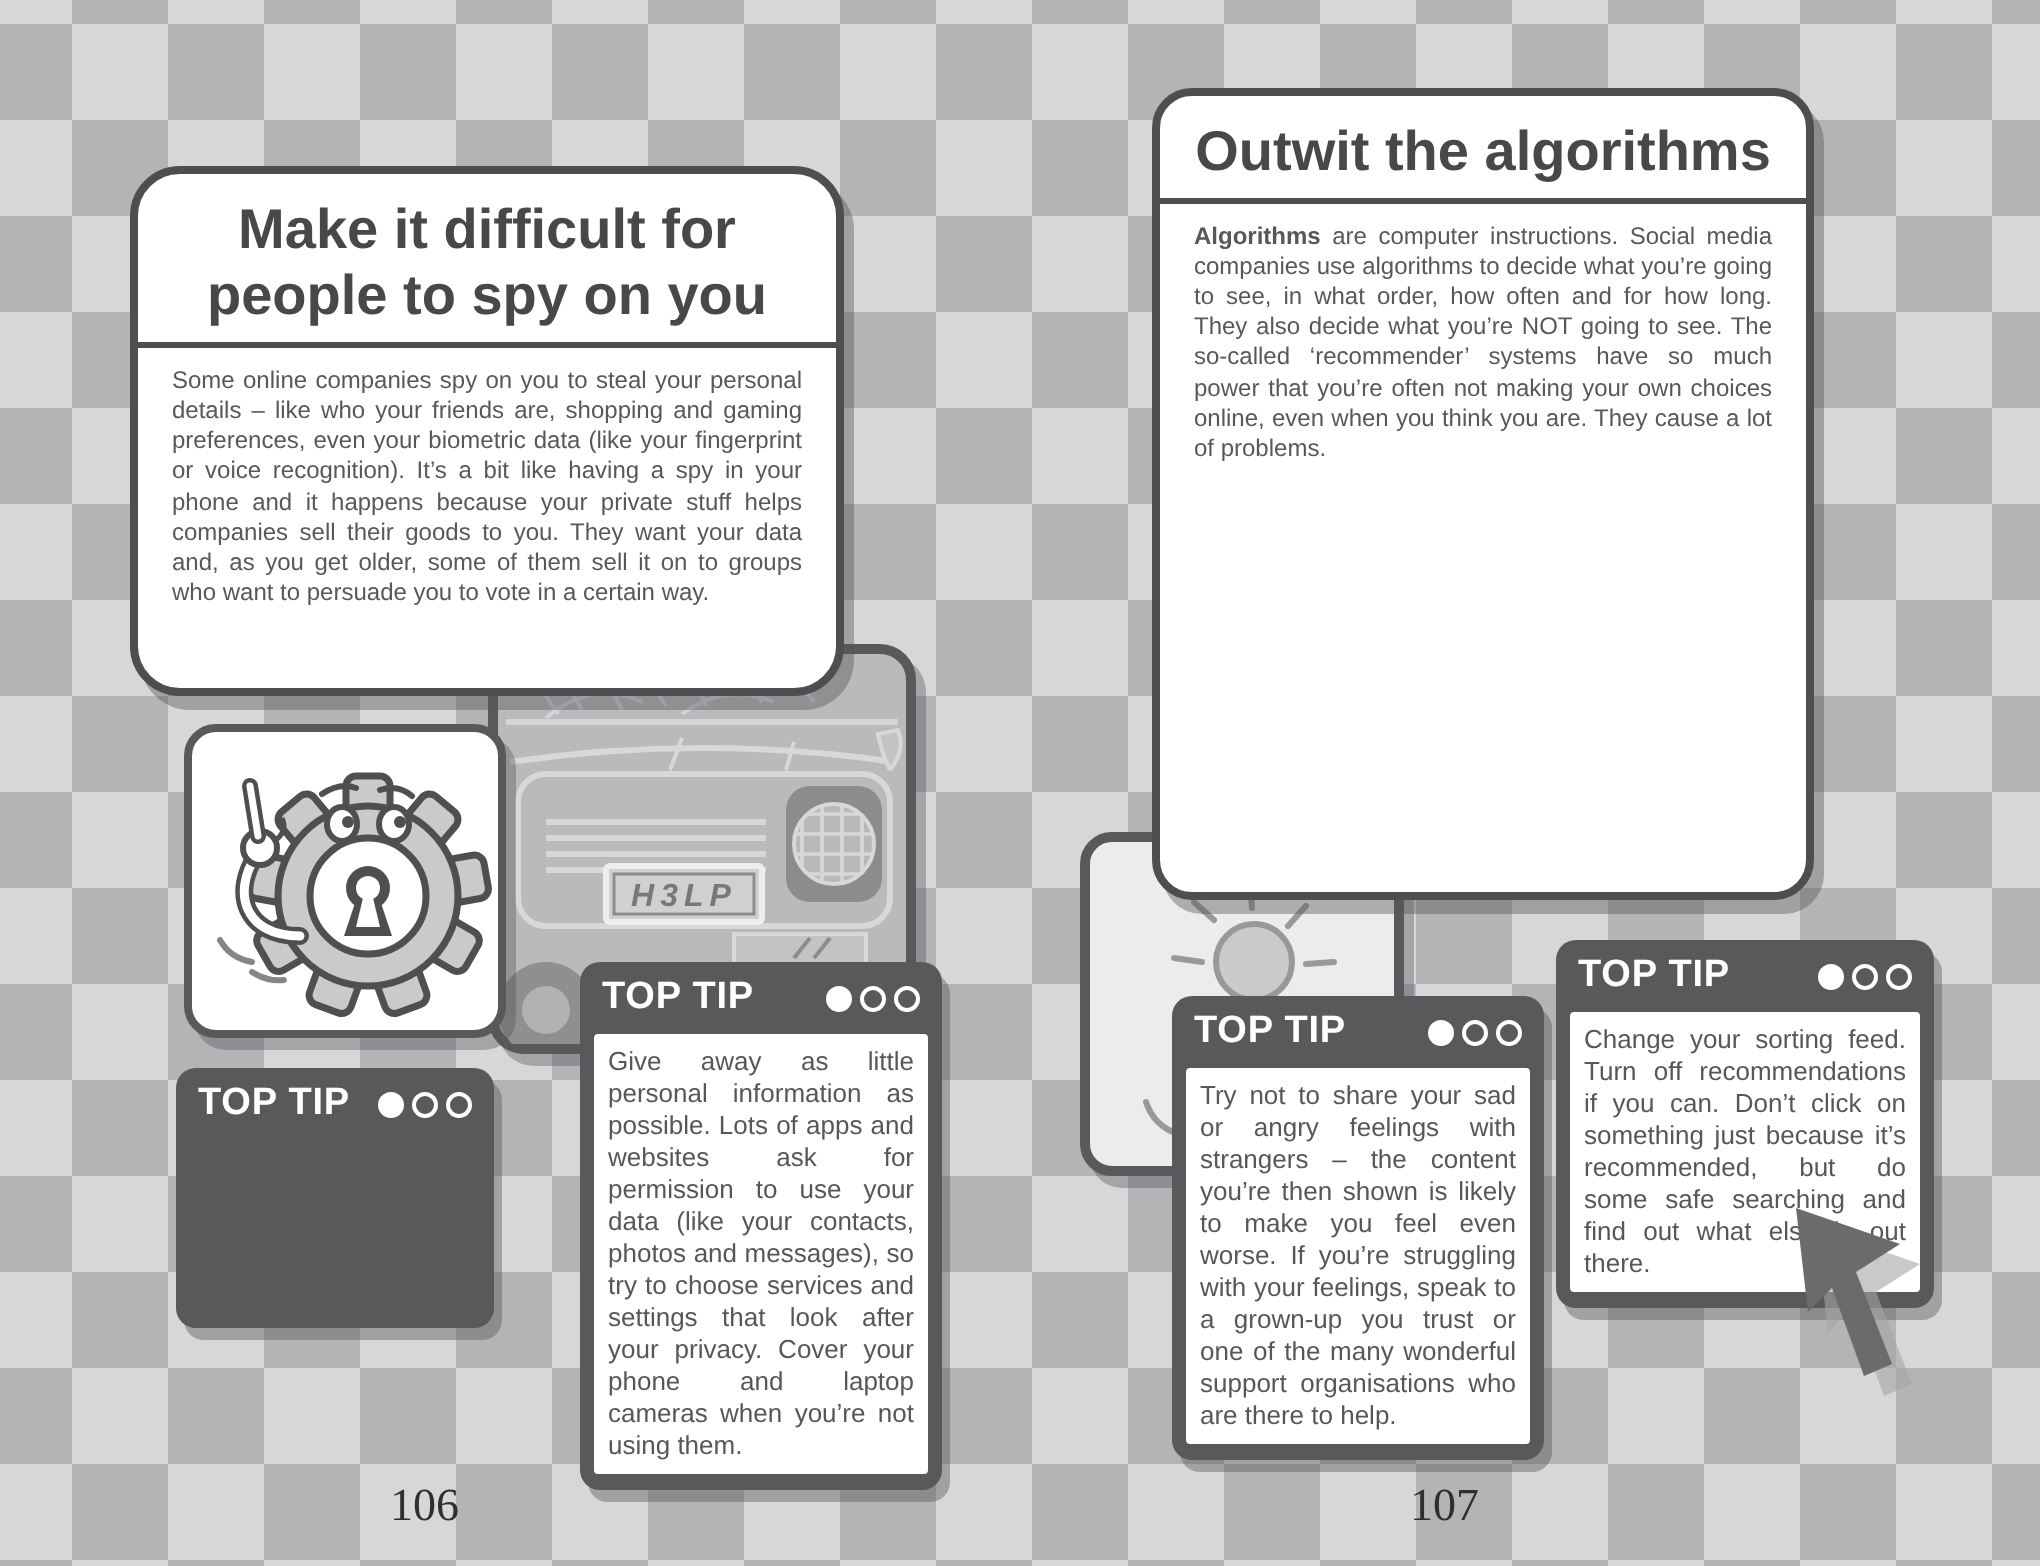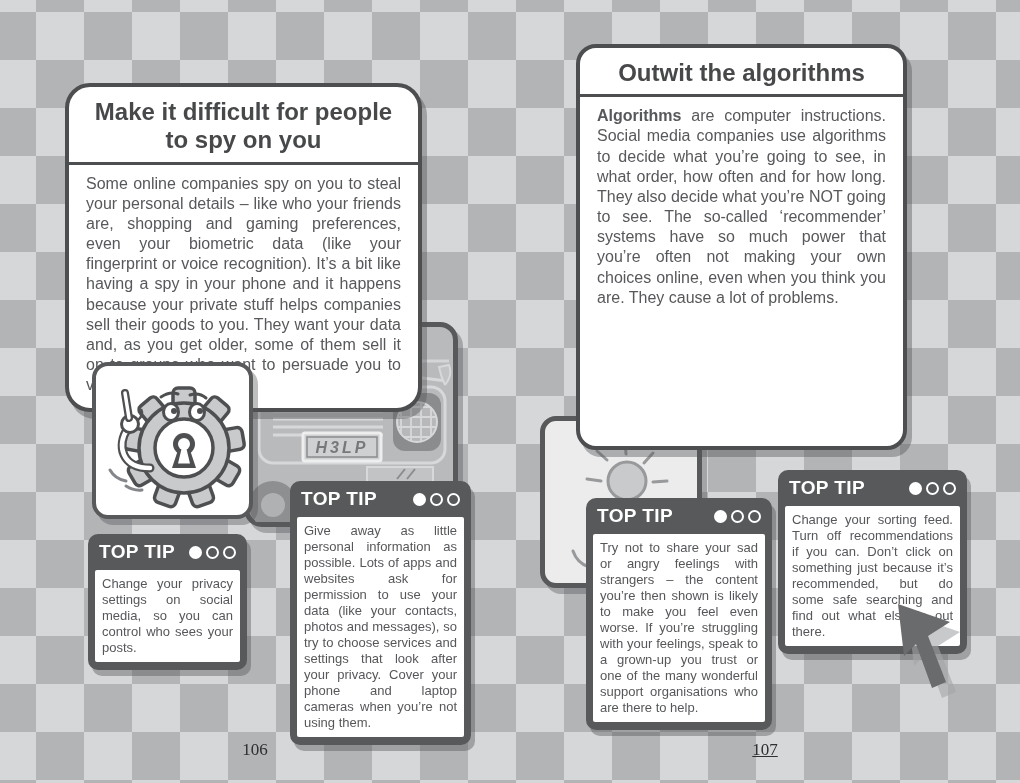--- a/index.html
+++ b/index.html
@@ -10,26 +10,26 @@
     background-size:96px 96px;background-position:-12px -36px;
   }
   .abs{position:absolute;}
   
   .card{
     background:#fff;border:4px solid #4d4e50;border-radius:20px;
     box-shadow:5px 7px 0 rgba(84,85,88,.42);
     box-sizing:border-box;z-index:2;
   }
   .card-title{
-    font-weight:bold;font-size:24px;line-height:1.18;color:#47484a;
+    font-weight:bold;font-size:28px;line-height:1.18;color:#47484a;
     text-align:center;padding:11px 14px 7px;
   }
   .card-rule{border-top:3px solid #4d4e50;height:0;}
   .card-body{
-    padding:9px 17px 13px;font-size:16px;line-height:1.26;color:#57585b;
+    padding:9px 17px 13px;font-size:12px;line-height:1.26;color:#57585b;
     text-align:justify;
   }
   .card-body p{margin:0 0 11px;}
   .card-body p:last-child{margin-bottom:0;}
   .lead-bold{font-weight:bold;}
   
   .panel{
     box-sizing:border-box;border:5px solid #58595b;border-radius:18px;
     box-shadow:5px 6px 0 rgba(84,85,88,.38);
   }
@@ -44,22 +44,22 @@
   .tip-header{display:flex;align-items:center;justify-content:space-between;height:36px;padding:0 4px;}
   .tip-title{color:#fff;font-weight:bold;font-size:19px;letter-spacing:.4px;}
   .tip-dots{display:flex;gap:4px;}
   .dot{width:13px;height:13px;border-radius:50%;border:2.5px solid #fff;box-sizing:border-box;}
   .dot.filled{background:#fff;}
   .tip-body{
     background:#fff;border-radius:2px;padding:6px 7px;
     font-size:13px;line-height:1.23;color:#56575a;text-align:justify;
   }
   .page-num{
-    width:120px;text-align:center;font-family:"Liberation Serif",serif;
-    font-size:17px;color:#2e2f31;z-index:1;
+    width:120px;font-family:"Liberation Serif",serif;
+    font-size:23px;color:#2e2f31;z-index:1;
   }
   .cursor-wrap{z-index:5;}
   svg{display:block;}
 </style>
 </head>
 <body>
 
 <div class="board">
 
   <div class="abs panel car-panel" style="left:244px;top:322px;width:214px;height:205px;font-style:italic;">
@@ -189,21 +189,20 @@
 
   <div class="abs tip" style="left:88px;top:534px;width:159px;min-height:130px;">
     <div class="tip-header">
       <span class="tip-title">TOP TIP</span>
       <span class="tip-dots">
         <span class="dot filled"></span>
         <span class="dot"></span>
         <span class="dot"></span>
       </span>
     </div>
-    <div class="tip-body">Change your privacy settings on social media, so you can control who sees your posts.</div>
   </div>
 
   <div class="abs tip" style="left:290px;top:481px;width:181px;min-height:240px;">
     <div class="tip-header">
       <span class="tip-title">TOP TIP</span>
       <span class="tip-dots">
         <span class="dot filled"></span>
         <span class="dot"></span>
         <span class="dot"></span>
       </span>
@@ -236,15 +235,15 @@
   </div>
 
   <div class="abs cursor-wrap" style="left:888px;top:598px;width:78px;height:100px;">
     <svg width="78" height="100" viewBox="0 0 78 100">
       <polygon points="15,11 67,29 45,43 63,89 49,95 33,51 21,63" fill="#a4a5a7" opacity="0.6" transform="translate(5,5)"></polygon>
       <polygon points="10,6 62,24 40,38 58,84 44,90 28,46 16,58" fill="#6a6b6d"></polygon>
     </svg>
   </div>
 
   <div class="abs page-num" style="left:195px;top:740px;">106</div>
-  <div class="abs page-num" style="left:705px;top:740px;text-decoration:underline;">107</div>
+  <div class="abs page-num" style="left:705px;top:740px;">107</div>
 
 </div>
 
 </body></html>

